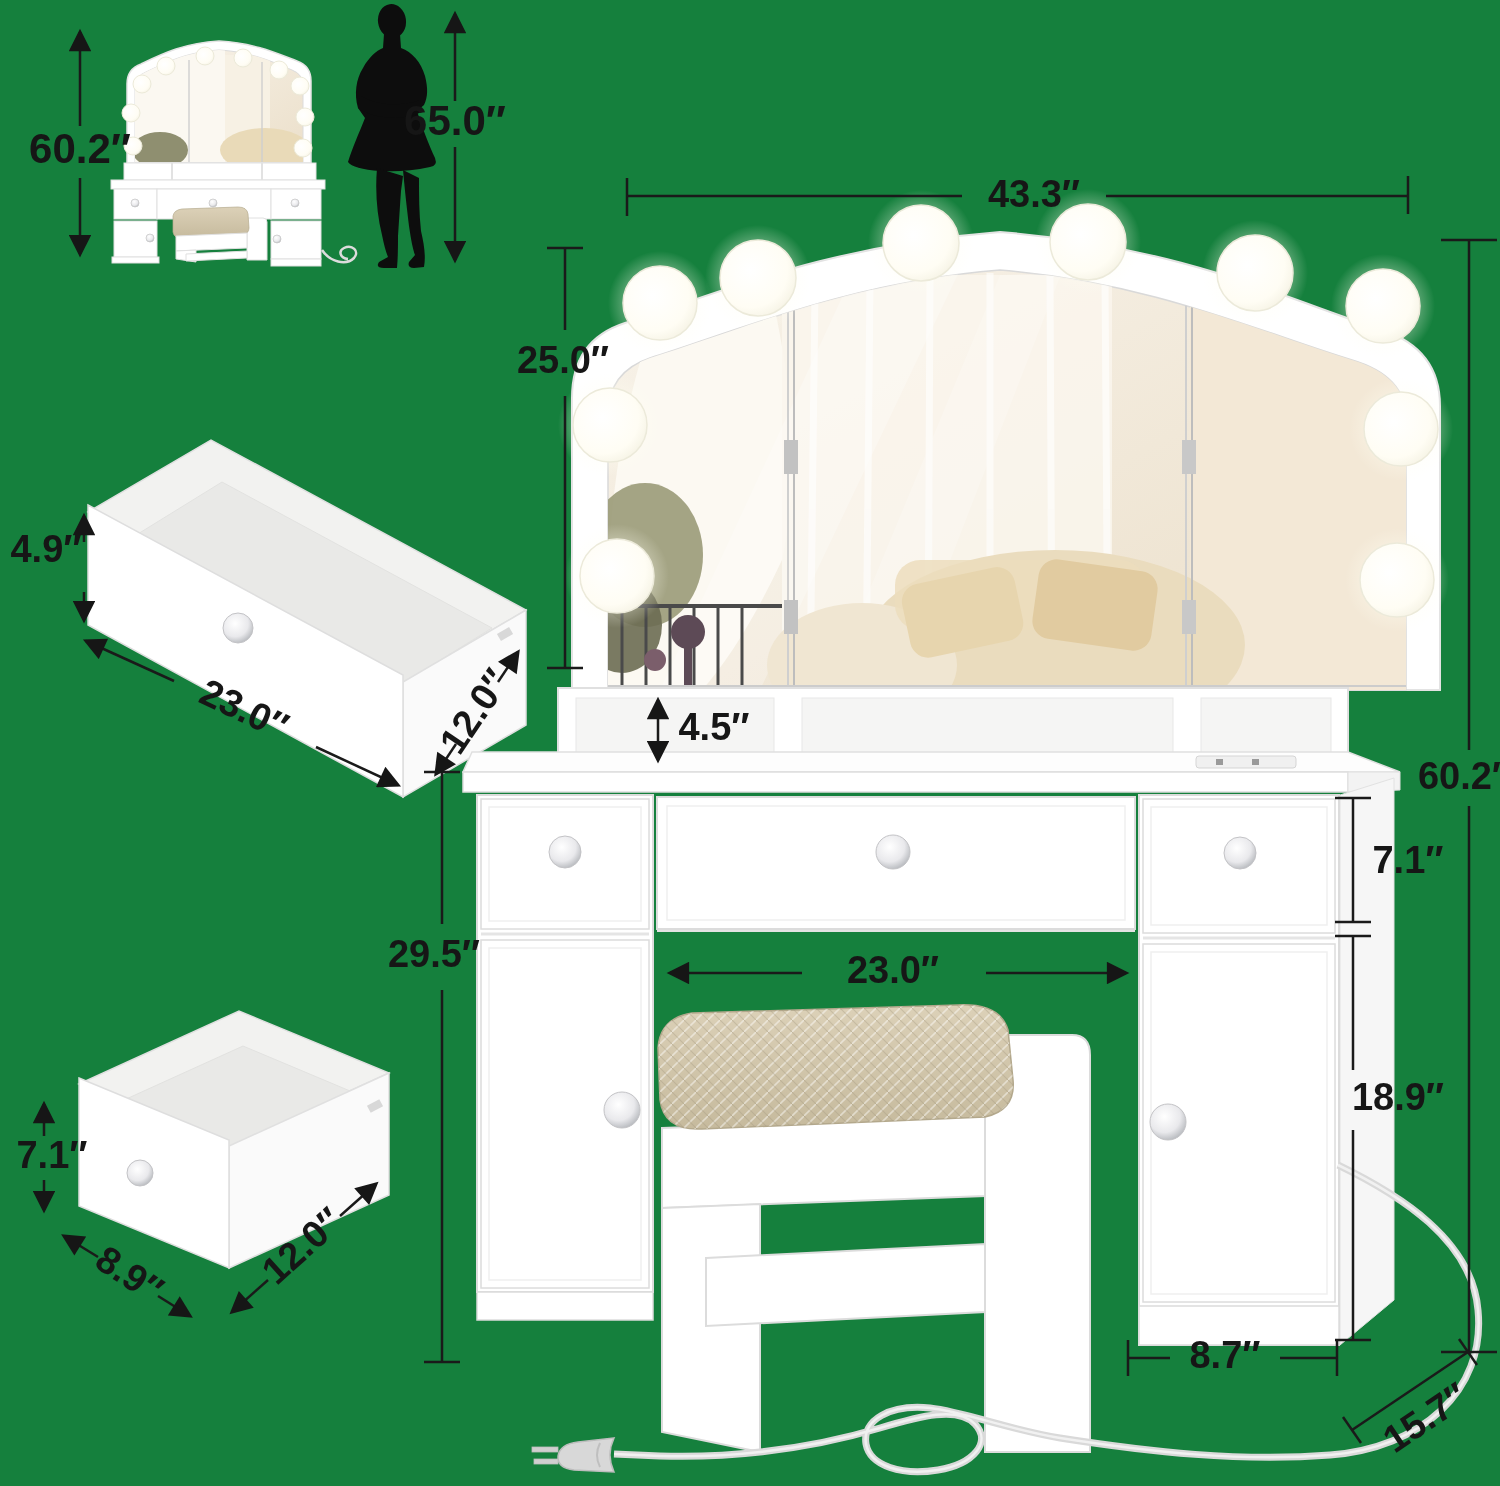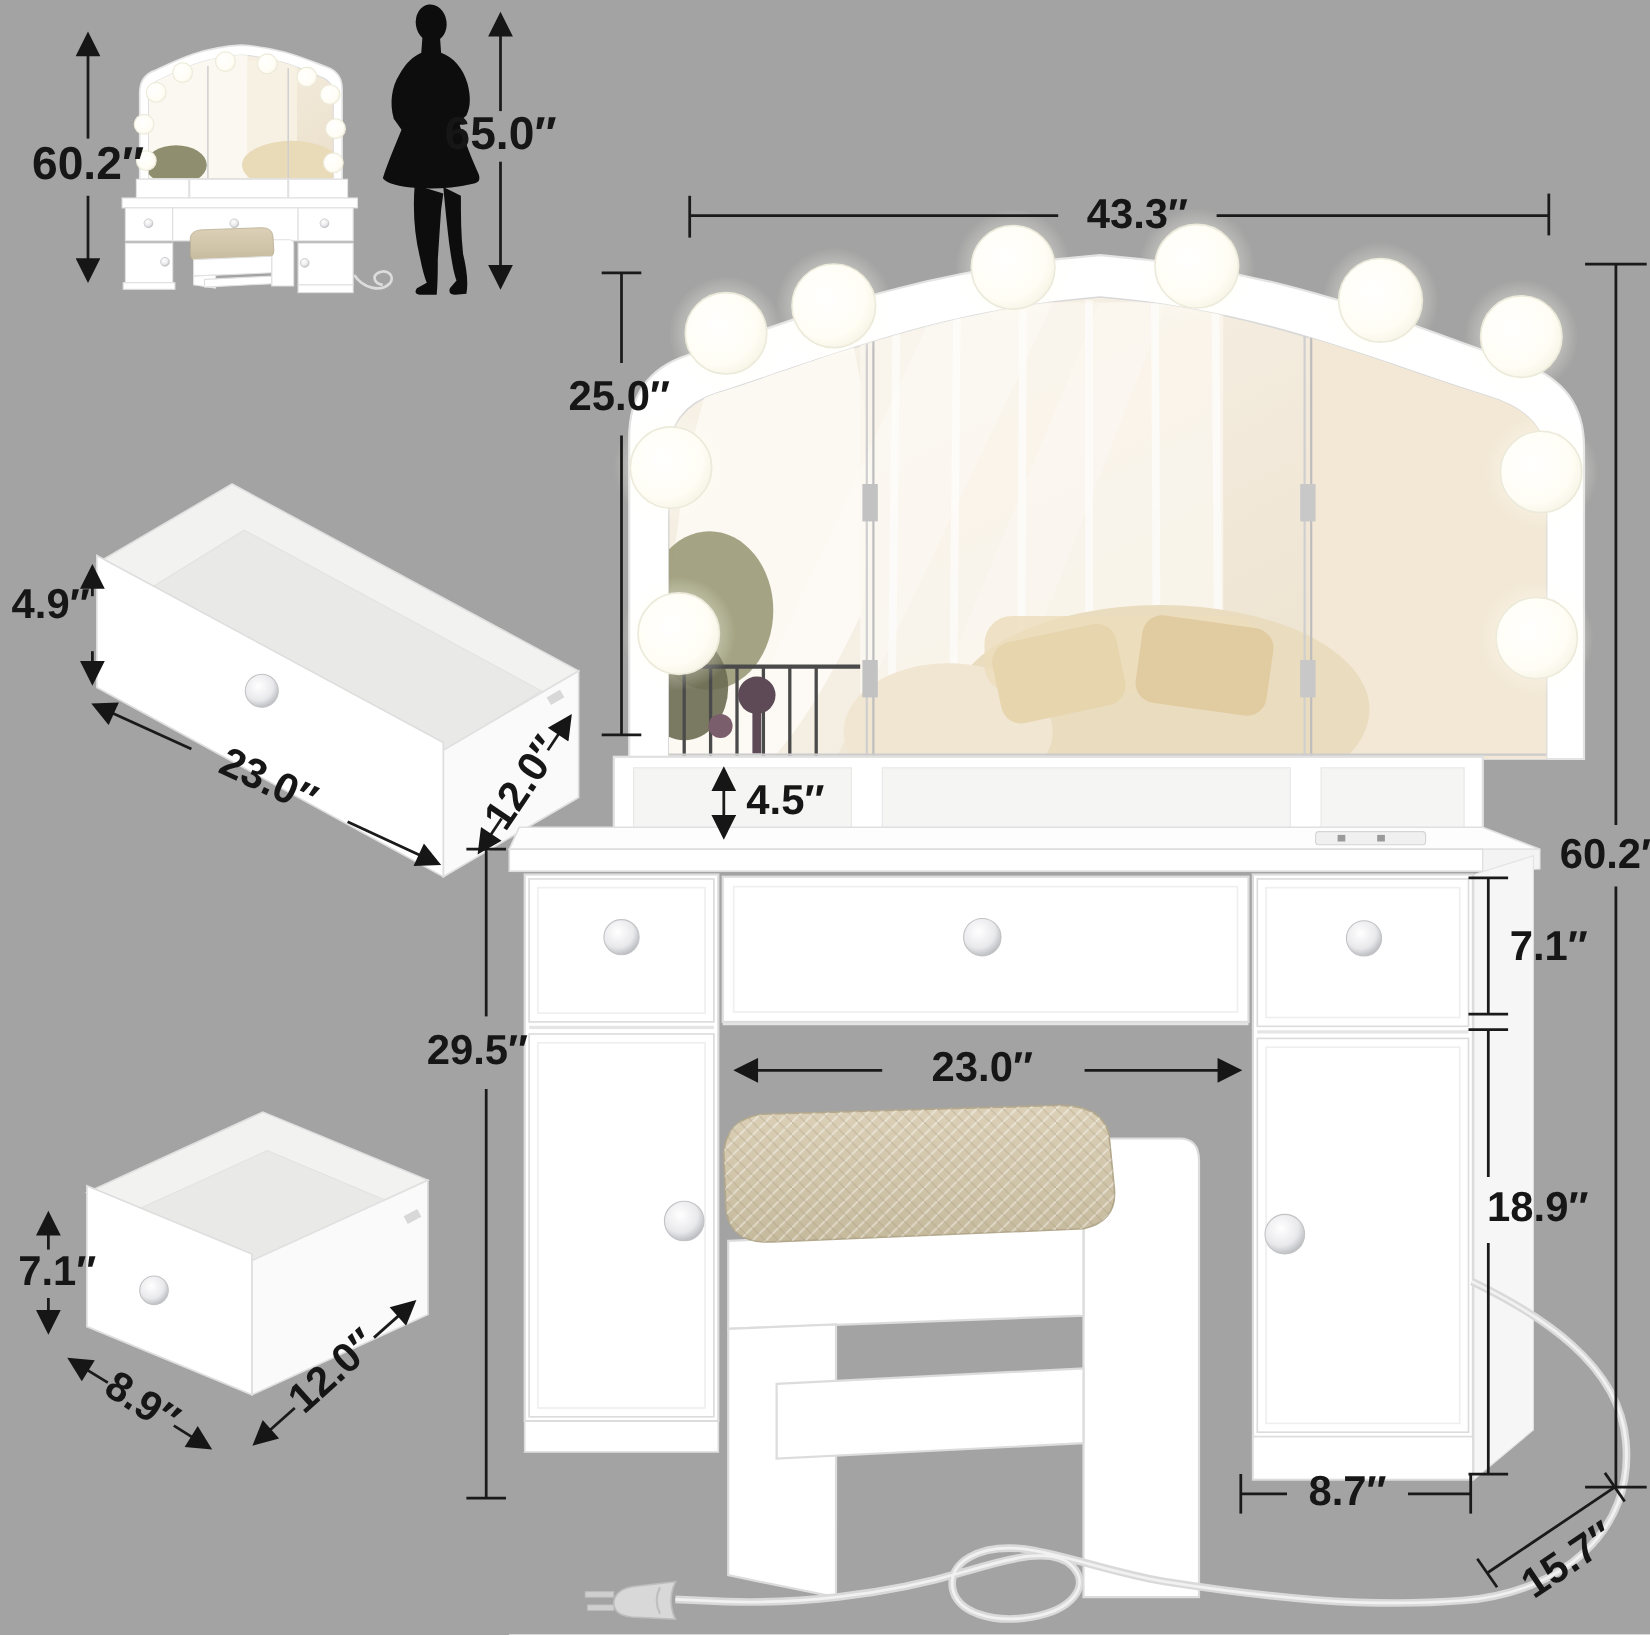--- a/index.html
+++ b/index.html
@@ -1,16 +1,16 @@
 <!DOCTYPE html>
 <html><head>
 <meta charset="utf-8">
 <style>
   html,body{margin:0;padding:0;background:#fff;}
-  .stage{position:relative;width:1500px;height:1486px;background:#a3a3a3;overflow:hidden;}
+  .stage{position:relative;width:1500px;height:1486px;background:#15803d;overflow:hidden;}
   svg{display:block;}
   text{font-family:"Liberation Sans", sans-serif;font-weight:bold;fill:#161616;}
   .dim{font-size:38px;}
   .dim-big{font-size:42px;}
 </style>
 </head>
 <body>
 
 <div class="stage">
 <svg width="1500" height="1486" viewBox="0 0 1500 1486" xmlns="http://www.w3.org/2000/svg">

